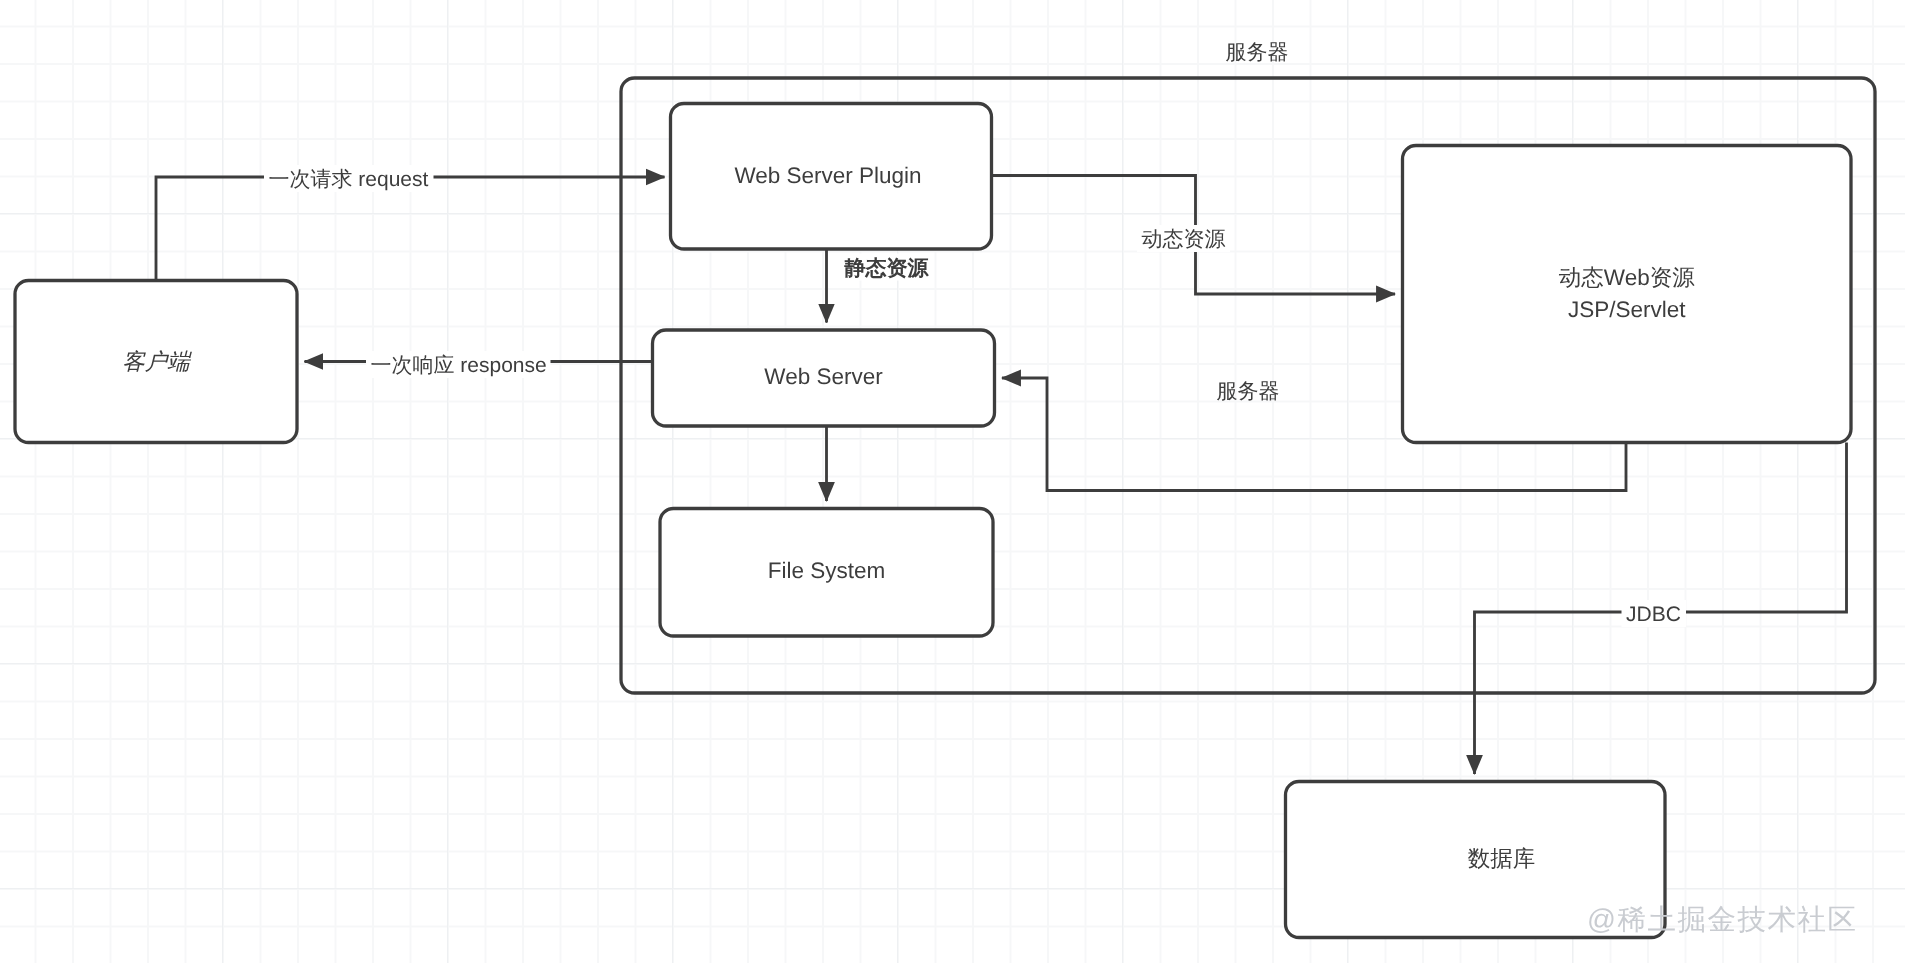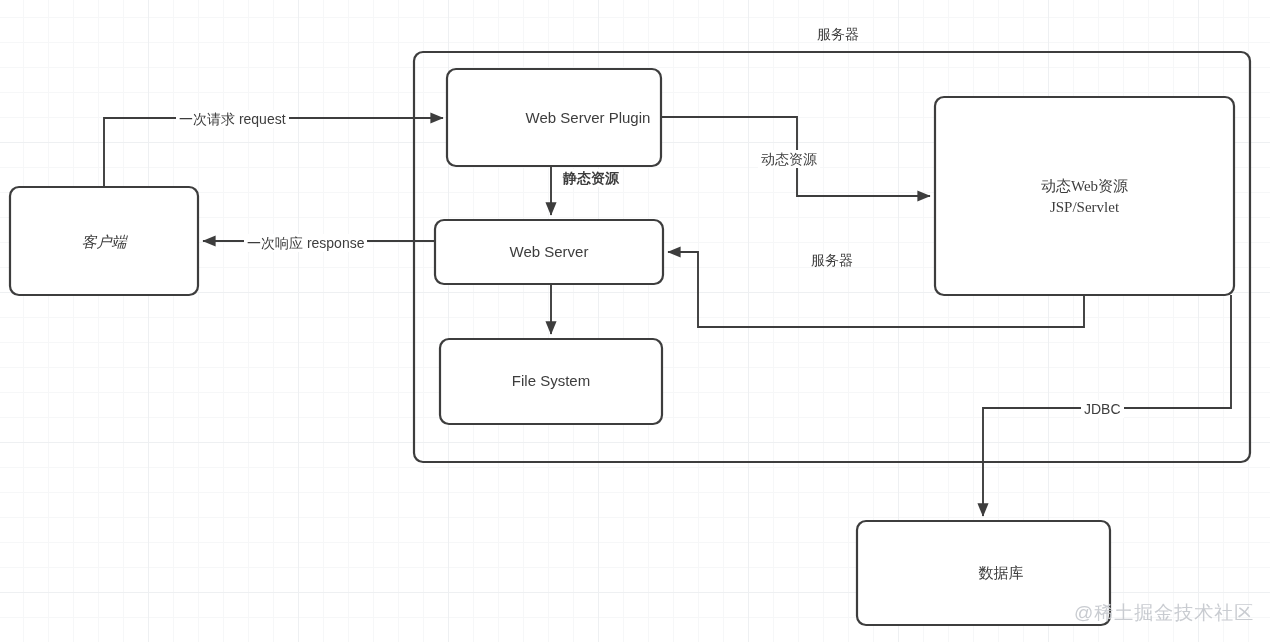--- a/index.html
+++ b/index.html
@@ -110,46 +110,46 @@
 
     <path d="M 661 117 L 797 117 L 797 196 L 930 196" fill="none" stroke="#3d3d3d" stroke-width="1.9" marker-end="url(#arrow)"></path>
 
     <path d="M 1084 295 L 1084 327 L 698 327 L 698 252 L 668 252" fill="none" stroke="#3d3d3d" stroke-width="1.9" marker-end="url(#arrow)"></path>
 
     <path d="M 1231 295 L 1231 408 L 983 408 L 983 516" fill="none" stroke="#3d3d3d" stroke-width="1.9" marker-end="url(#arrow)"></path>
   </svg>
 
   <div class="node-label" style="left:10px; top:232px; width:188px;font-style:italic;">客户端</div>
 
-  <div class="node-label" style="left:447px; top:108px; width:210px;margin-left:36px;">Web Server Plugin</div>
+  <div class="node-label" style="left:447px; top:108px; width:210px;">Web Server Plugin</div>
 
   <div class="node-label" style="left:435px; top:242px; width:228px;">Web Server</div>
 
   <div class="node-label" style="left:440px; top:371px; width:222px;">File System</div>
 
-  <div class="node-label" style="left:935px; top:176px; width:299px;font-family:Liberation Serif, serif;">动态Web资源
+  <div class="node-label" style="left:935px; top:176px; width:299px;">动态Web资源
 JSP/Servlet</div>
 
   <div class="node-label" style="left:857px; top:563px; width:288px;">数据库</div>
 
   <div class="plain-label" style="left:788px; top:25px; width:100px;">服务器</div>
 
   <div class="plain-label" style="left:782px; top:251px; width:100px;">服务器</div>
 
   <div class="edge-label" style="left:176px; top:110px;">一次请求 request</div>
 
   <div class="edge-label" style="left:244px; top:234px;">一次响应 response</div>
 
   <div class="edge-label" style="left:560px; top:169px;font-weight:bold;">静态资源</div>
 
   <div class="edge-label" style="left:758px; top:150px;">动态资源</div>
 
   <div class="edge-label" style="left:1081px; top:400px;">JDBC</div>
 
-  <div class="watermark" style="left:1058px; top:600px;margin-left:16px;">@稀土掘金技术社区</div>
+  <div class="watermark" style="left:1058px; top:600px;">@稀土掘金技术社区</div>
 
   <div class="hit" style="left:10px; top:187px; width:188px; height:108px;"></div>
   <div class="hit" style="left:447px; top:69px; width:214px; height:97px;"></div>
   <div class="hit" style="left:435px; top:220px; width:228px; height:64px;"></div>
   <div class="hit" style="left:440px; top:339px; width:222px; height:85px;"></div>
   <div class="hit" style="left:935px; top:97px; width:299px; height:198px;"></div>
   <div class="hit" style="left:857px; top:521px; width:253px; height:104px;"></div>
 
 </div>
 

